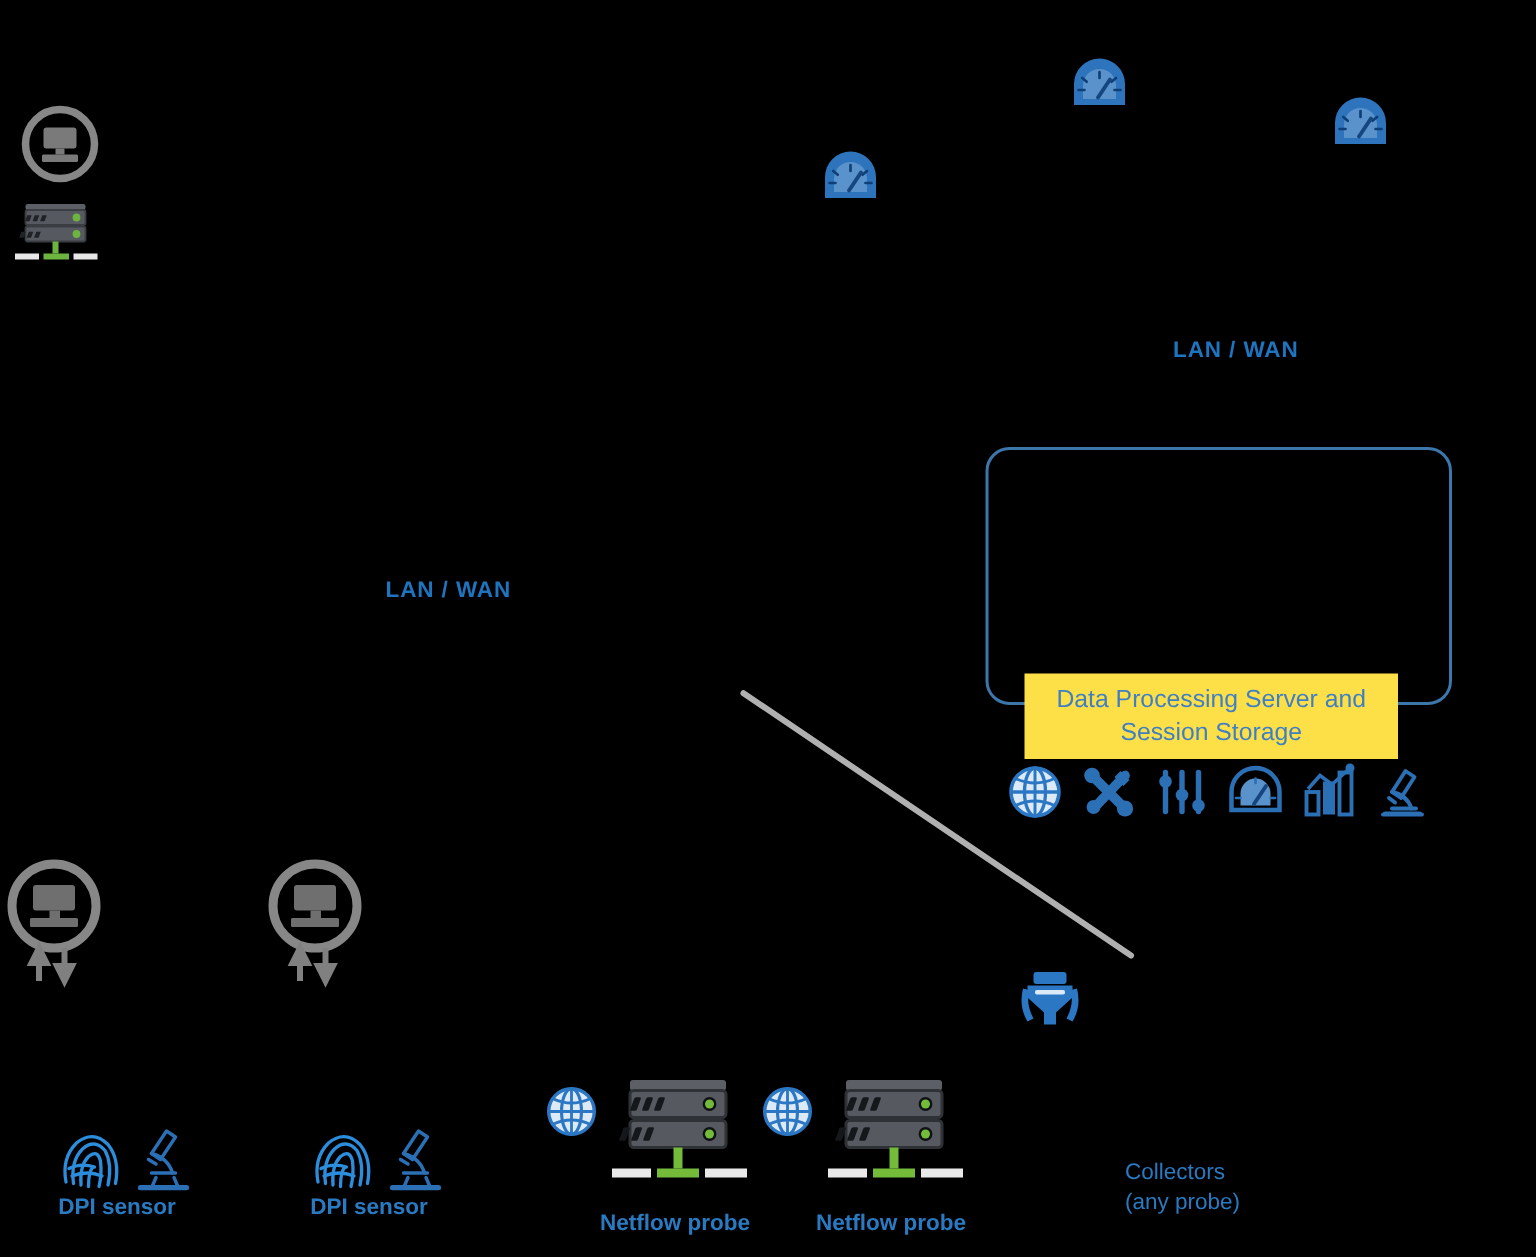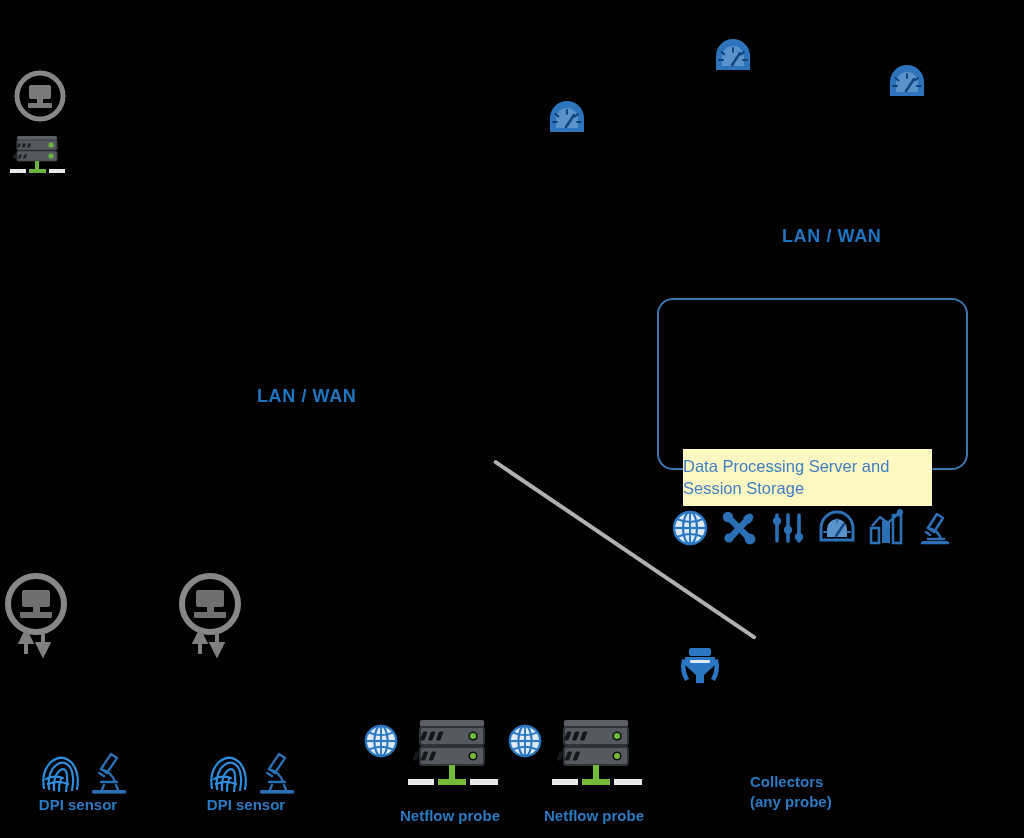--- a/index.html
+++ b/index.html
@@ -27,36 +27,36 @@
   .label {
     position: absolute;
     color: #2277c8;
     font-weight: bold;
     font-size: 15px;
     letter-spacing: 0.2px;
     white-space: nowrap;
     line-height: 1.25;
   }
   .lanwan {
-    font-size: 18px;
+    font-size: 15px;
     font-weight: bold;
     color: #1f74c0;
     letter-spacing: 0.6px;
   }
   .caption {
     position: absolute;
     color: #2a7ac2;
     font-weight: bold;
     font-size: 15px;
     text-align: center;
     white-space: nowrap;
   }
   .cap-collect {
     color: #2a7ac2;
-    font-weight: bold;
+    font-weight: normal;
     font-size: 15px;
     line-height: 1.35;
     white-space: nowrap;
     text-align: left;
   }
   
   #dp-box {
     position: absolute;
     left: 657px;
     top: 298px;
@@ -66,25 +66,25 @@
     border-radius: 16px;
     box-sizing: border-box;
     background: transparent;
   }
   #dp-labelbox {
     position: absolute;
     left: 683px;
     top: 449px;
     width: 249px;
     height: 57px;
-    background: #fef9c3;
+    background: #fde047;
     display: flex;
     align-items: center;
     justify-content: center;
-    text-align: left;
+    text-align: center;
   }
   #dp-labelbox span {
     color: #3f7fc4;
     font-size: 16.5px;
     line-height: 1.28;
     font-family: "Liberation Sans", sans-serif;
   }
   #dp-icons {
     position: absolute;
     left: 670px;

